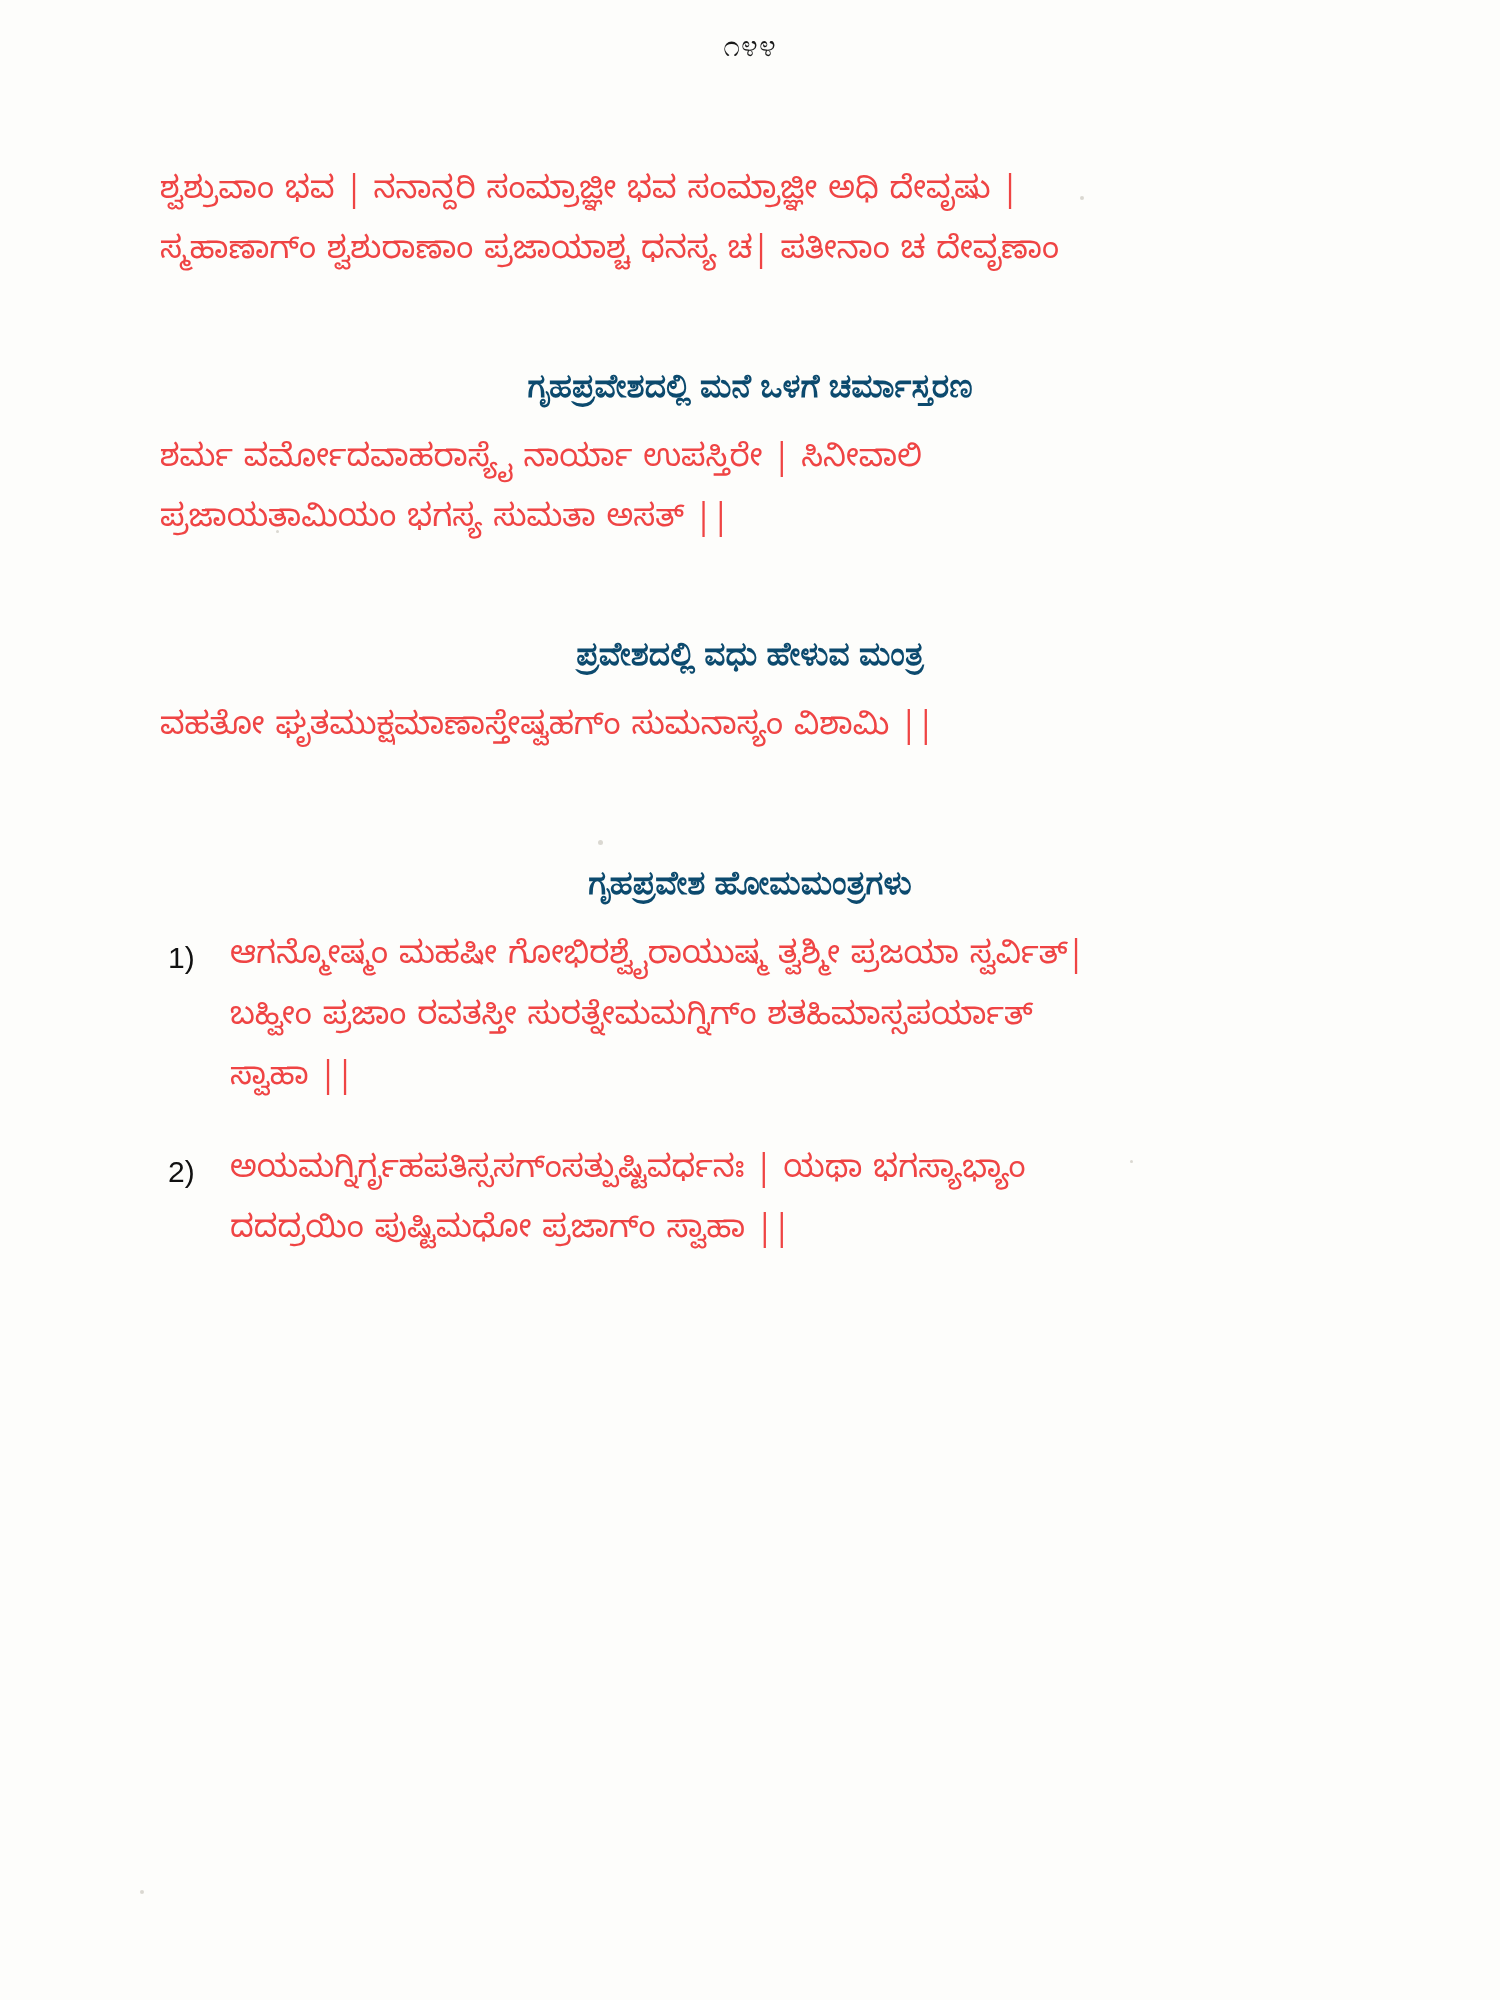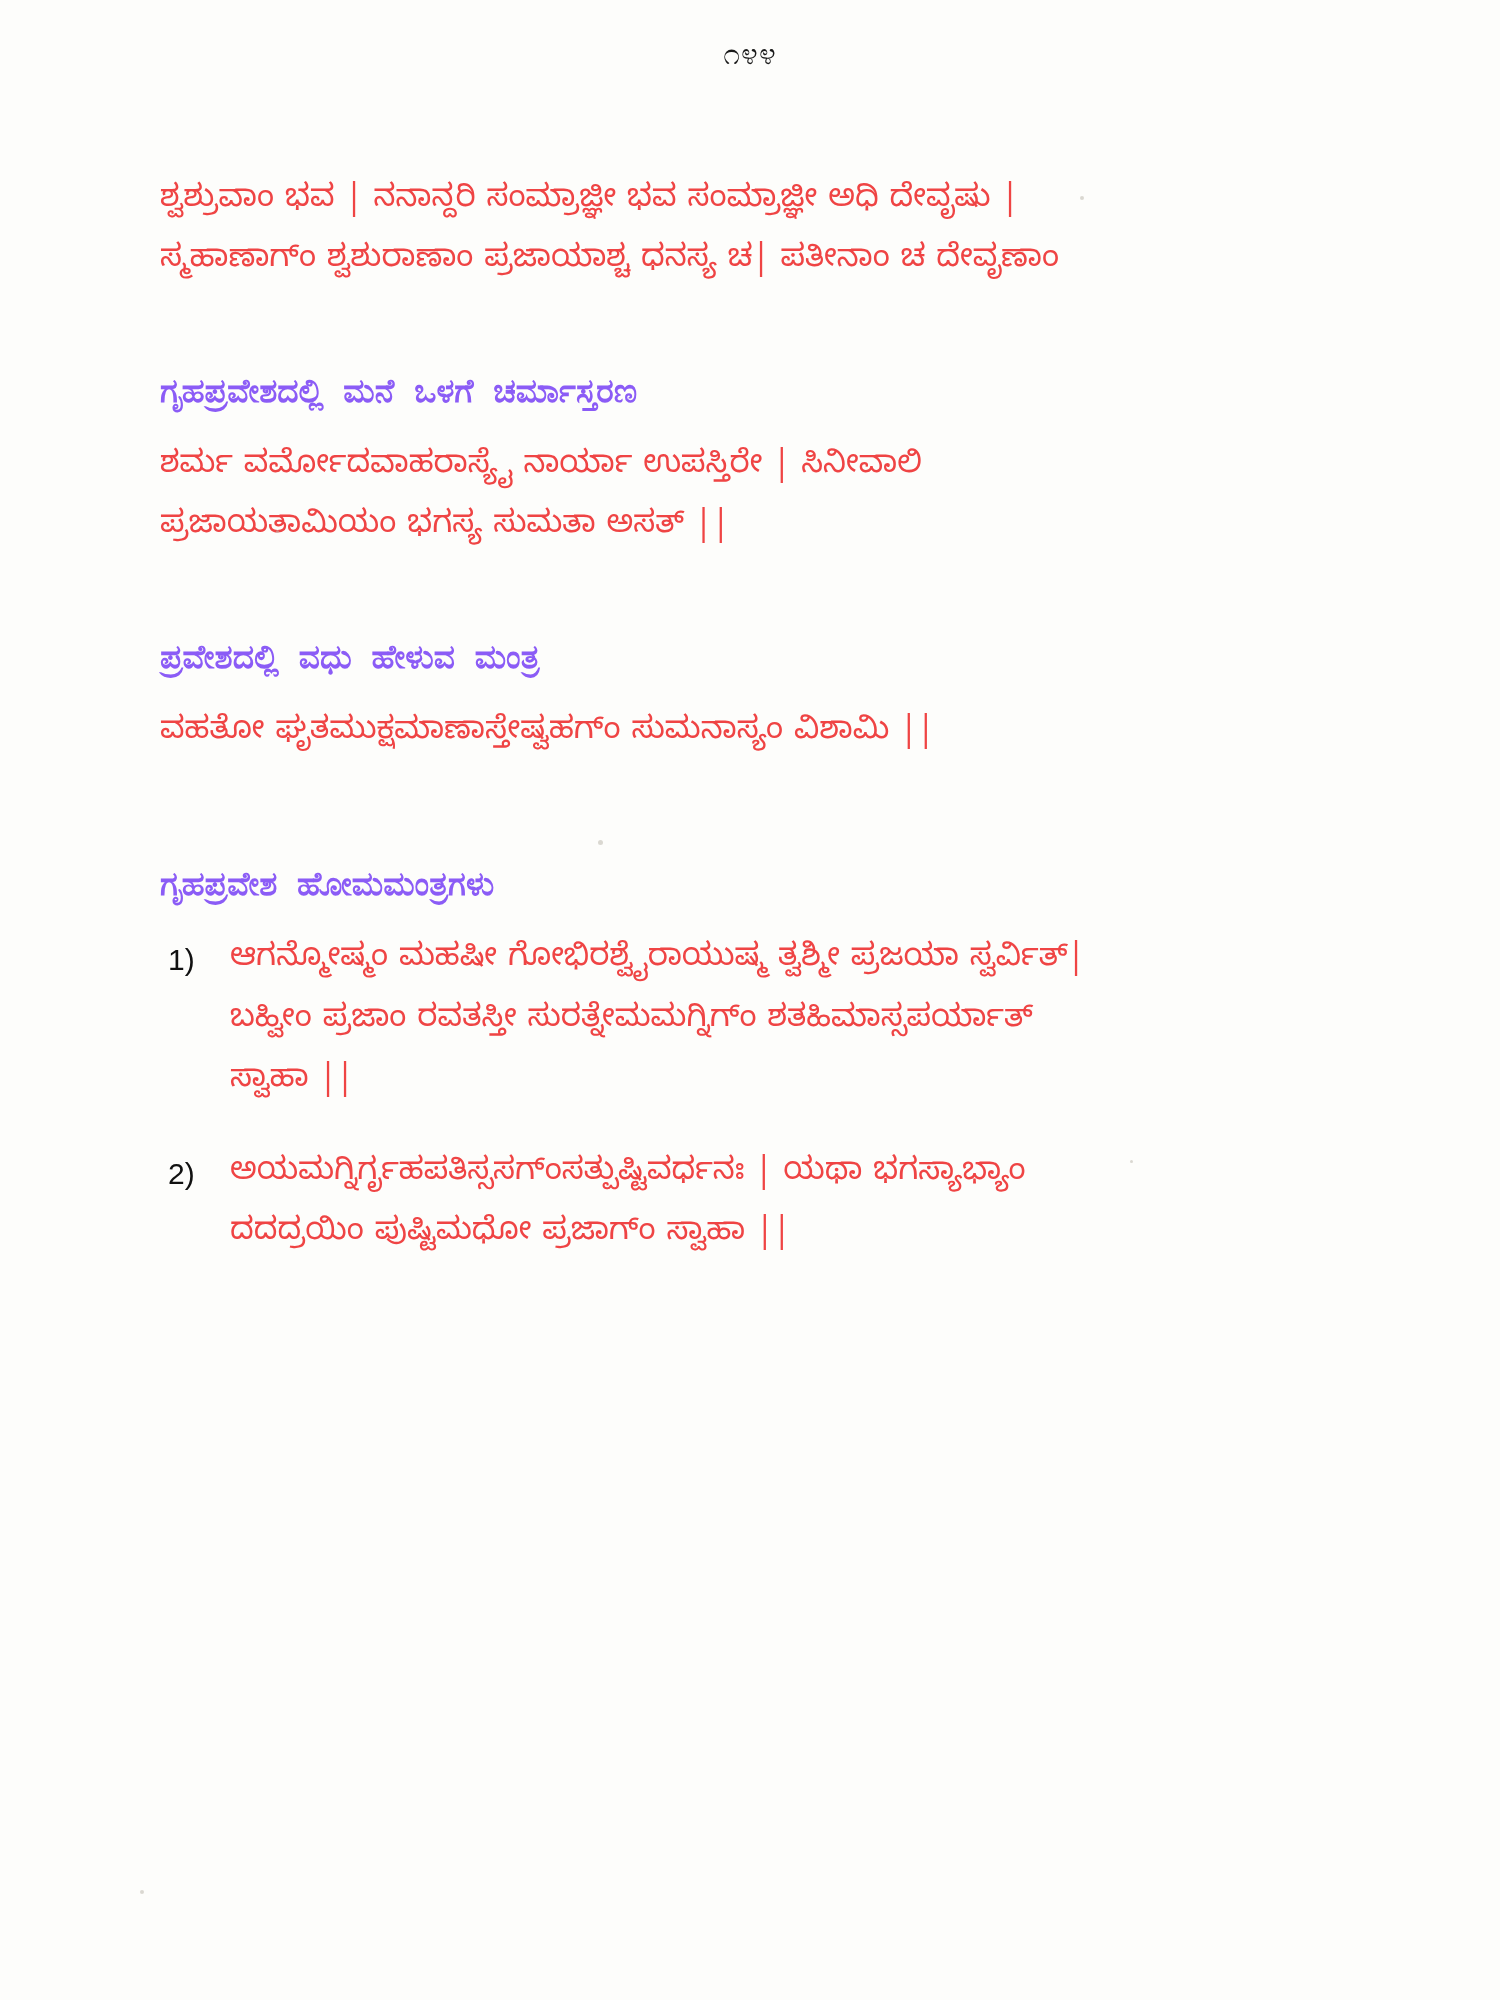--- a/index.html
+++ b/index.html
@@ -20,21 +20,21 @@
     height: 2000px;
     position: relative;
     background: #fdfdfb;
     padding: 0;
     box-sizing: border-box;
   }
   .page-number {
     text-align: center;
     font-size: 30px;
     letter-spacing: 1px;
-    padding-top: 36px;
+    padding-top: 28px;
     color: #1a1a1a;
     font-family: "DejaVu Sans", sans-serif;
   }
   .content {
     margin: 0 auto;
     width: 1180px;
     padding-top: 100px;
     box-sizing: border-box;
   }
   .verse-block {
@@ -42,24 +42,25 @@
   }
   .line {
     font-family: "Noto Sans Kannada", "DejaVu Sans", sans-serif;
     font-size: 31px;
     line-height: 1.95;
     color: #ef4444;
     white-space: normal;
     word-spacing: 2px;
   }
   .heading {
-    font-family: Liberation Mono, monospace;
+    text-align: center;
+    font-family: Liberation Sans, sans-serif;
     font-size: 33px;
     font-weight: 700;
-    color: #8b5cf6;
+    color: #0c4a6e;
     margin: 46px 0 26px 0;
   }
   .heading.tight {
   }
   .numbered-item {
     display: flex;
     align-items: flex-start;
     margin-bottom: 14px;
   }
   .num {

